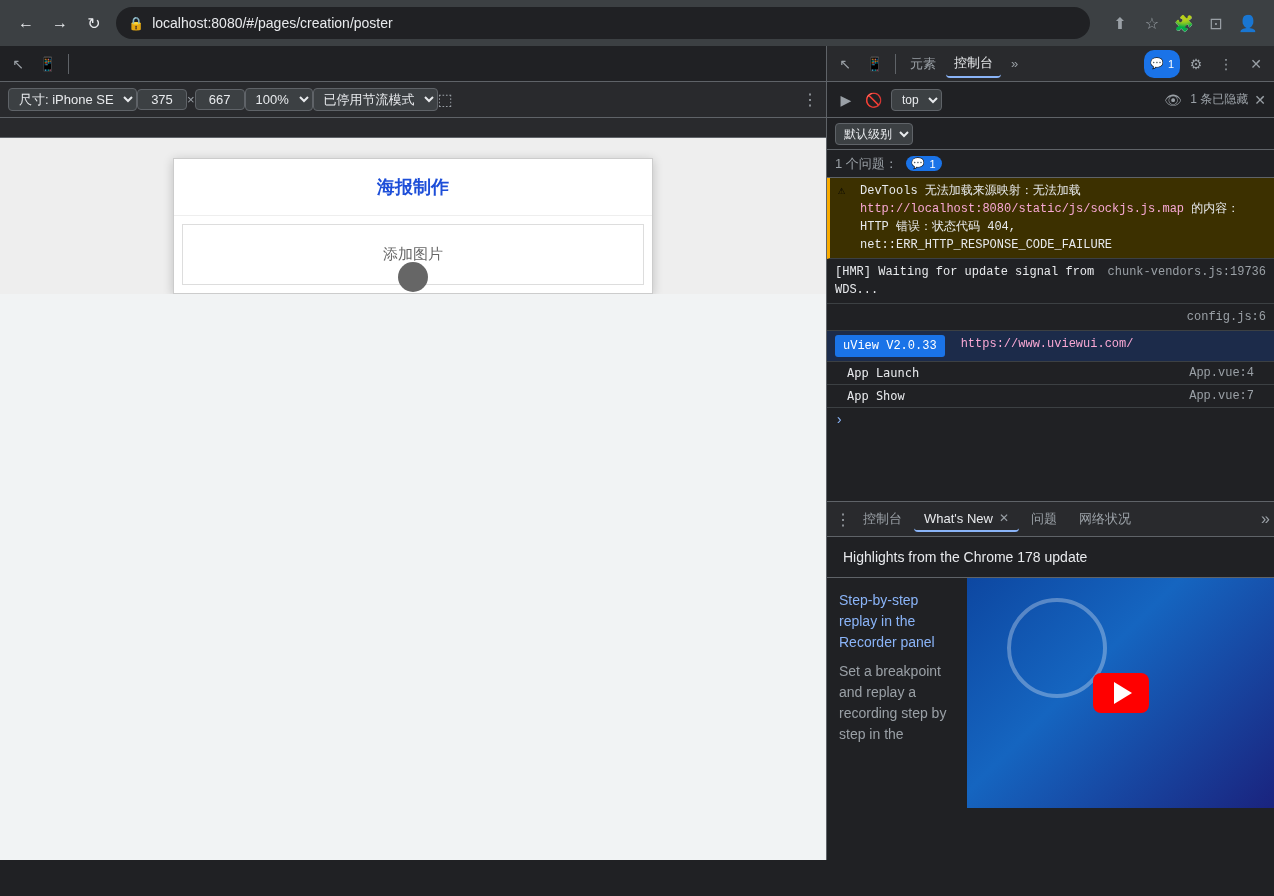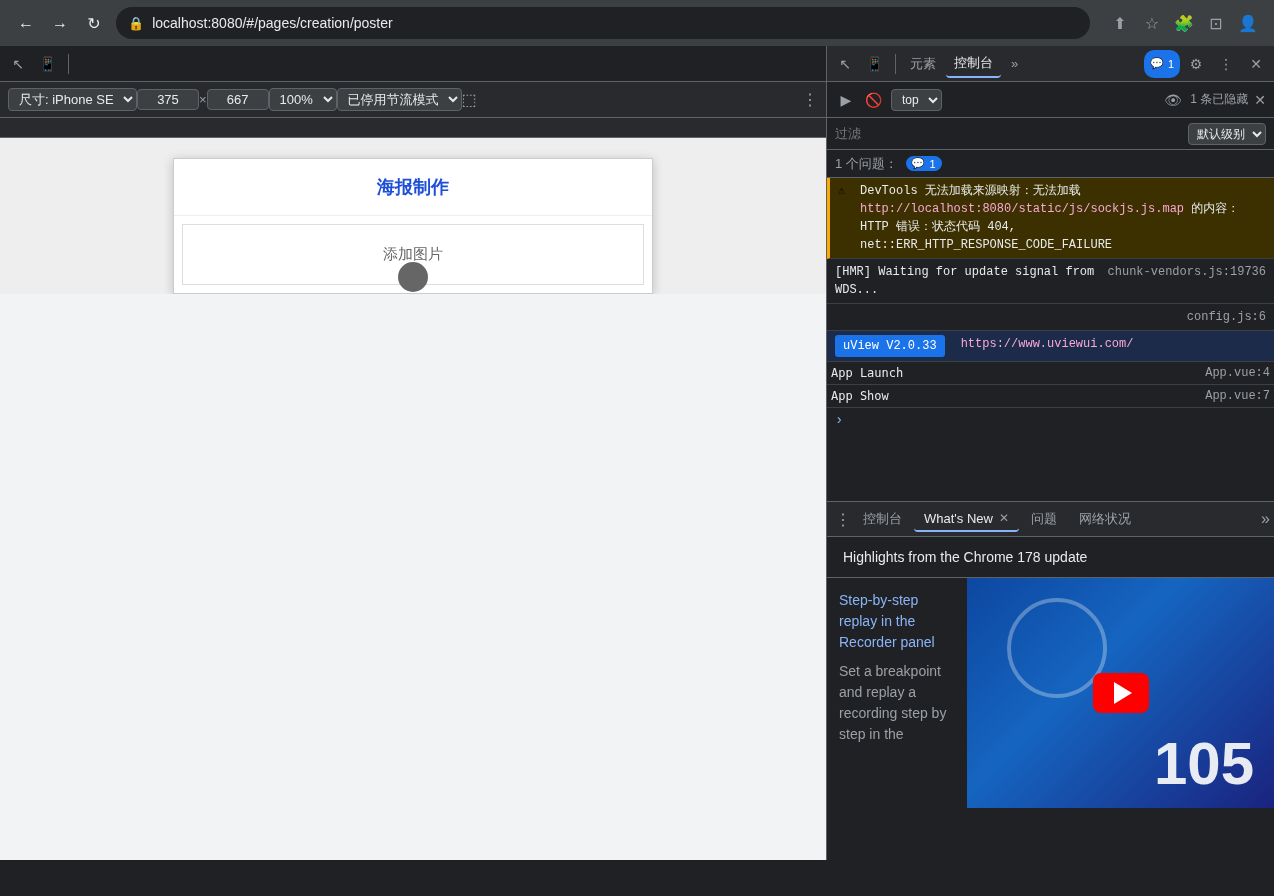--- a/index.html
+++ b/index.html
@@ -93,21 +93,21 @@
     .dim-select {
       background: #3c4043;
       border: 1px solid #5f6368;
       color: #e8eaed;
       border-radius: 4px;
       padding: 2px 6px;
       font-size: 13px;
       cursor: pointer;
     }
     .dim-input {
-      width: 62px;
+      width: 50px;
       background: #3c4043;
       border: 1px solid #5f6368;
       color: #e8eaed;
       border-radius: 4px;
       padding: 2px 4px;
       font-size: 13px;
       text-align: center;
     }
     .dim-x { color: #9aa0a6; font-size: 13px; }
     .dim-zoom {
@@ -366,21 +366,21 @@
     
     .dt-chevron {
       color: #8ab4f8;
       font-size: 14px;
       cursor: pointer;
       padding: 4px 8px;
     }
 
     
     .dt-app-msg {
-      padding: 4px 4px;
+      padding: 4px 20px;
       border-bottom: 1px solid #3c4043;
       display: flex;
       align-items: center;
       gap: 8px;
     }
     .dt-app-msg-text { color: #e8eaed; font-size: 12px; font-family: monospace; }
 
     
     .dt-bottom-tabs {
       display: flex;
@@ -581,21 +581,20 @@
       <button class="dt-block-btn">🚫</button>
       <select class="dt-top-select">
         <option>top</option>
       </select>
       <button class="dt-eye-btn">👁</button>
       <span class="dt-hidden-count">1 条已隐藏</span>
       <span class="dt-close-icon">✕</span>
     </div>
 
     <div class="dt-filter-bar">
-      <input class="dt-filter-input" type="text" placeholder="过滤" style="">
       <select class="dt-level-select">
         <option>默认级别</option>
       </select>
     </div>
 
     <div class="dt-issues-bar">
       <span class="dt-issues-label">1 个问题：</span>
       <div class="dt-issue-badge">
         <span>💬</span>
         <span>1</span>
@@ -664,20 +663,19 @@
         <div class="dt-whatsnew-article">
           <div class="dt-whatsnew-article-title">Step-by-step replay in the Recorder panel</div>
           <div class="dt-whatsnew-article-desc">Set a breakpoint and replay a recording step by step in the</div>
         </div>
         <div class="dt-whatsnew-video">
           <div class="video-thumbnail">
             <div class="video-circle"></div>
             <div class="video-play-btn">
               <div class="video-play-triangle"></div>
             </div>
-            <div class="video-number">105</div>
           </div>
         </div>
       </div>
     </div>
 
   </div>
 </div>
 
 </body></html>

